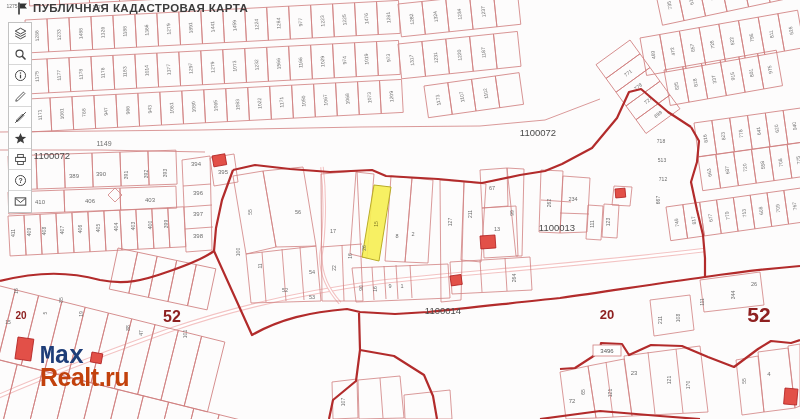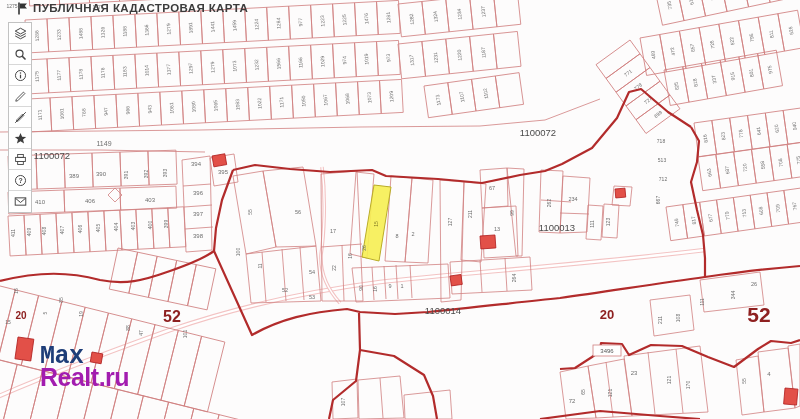--- a/index.html
+++ b/index.html
@@ -10,21 +10,21 @@
   .header .title{font-size:11.5px;font-weight:bold;color:#3b3b3b;letter-spacing:0.4px;}
   .toolbar{position:absolute;left:8px;top:22px;width:22px;background:#fff;
            border:1px solid #c2c2c2;z-index:4;box-sizing:content-box;}
   .tool{width:22px;height:21px;display:flex;align-items:center;justify-content:center;
         border-bottom:1px solid #d8d8d8;cursor:pointer;box-sizing:border-box;background:#fff;}
   .tool:last-child{border-bottom:none;}
   .tool svg{display:block;}
   .watermark{position:absolute;left:40px;top:346px;z-index:6;font-weight:bold;
              font-size:25px;line-height:21px;letter-spacing:-0.5px;}
   .wm1{color:#1e3d78;display:block;font-family:Liberation Mono, monospace;}
-  .wm2{color:#a21caf;display:block;text-align:center;}
+  .wm2{color:#c2410c;display:block;text-align:center;}
 </style>
 </head>
 <body>
 
 <div class="screen">
 
   <svg id="map-svg" width="800" height="419" viewBox="0 0 800 419">
       <rect x="0" y="0" width="800" height="419" fill="#fdfcfc"></rect>
       <path d="M-10,400 C40,378 100,355 170,330 C240,306 310,291 380,282 C460,273 570,266 705,250" fill="none" stroke="#f3c3c3" stroke-width="4.6"></path>
       <path d="M-10,400 C40,378 100,355 170,330 C240,306 310,291 380,282 C460,273 570,266 705,250" fill="none" stroke="#fff" stroke-width="2.3999999999999995"></path>

